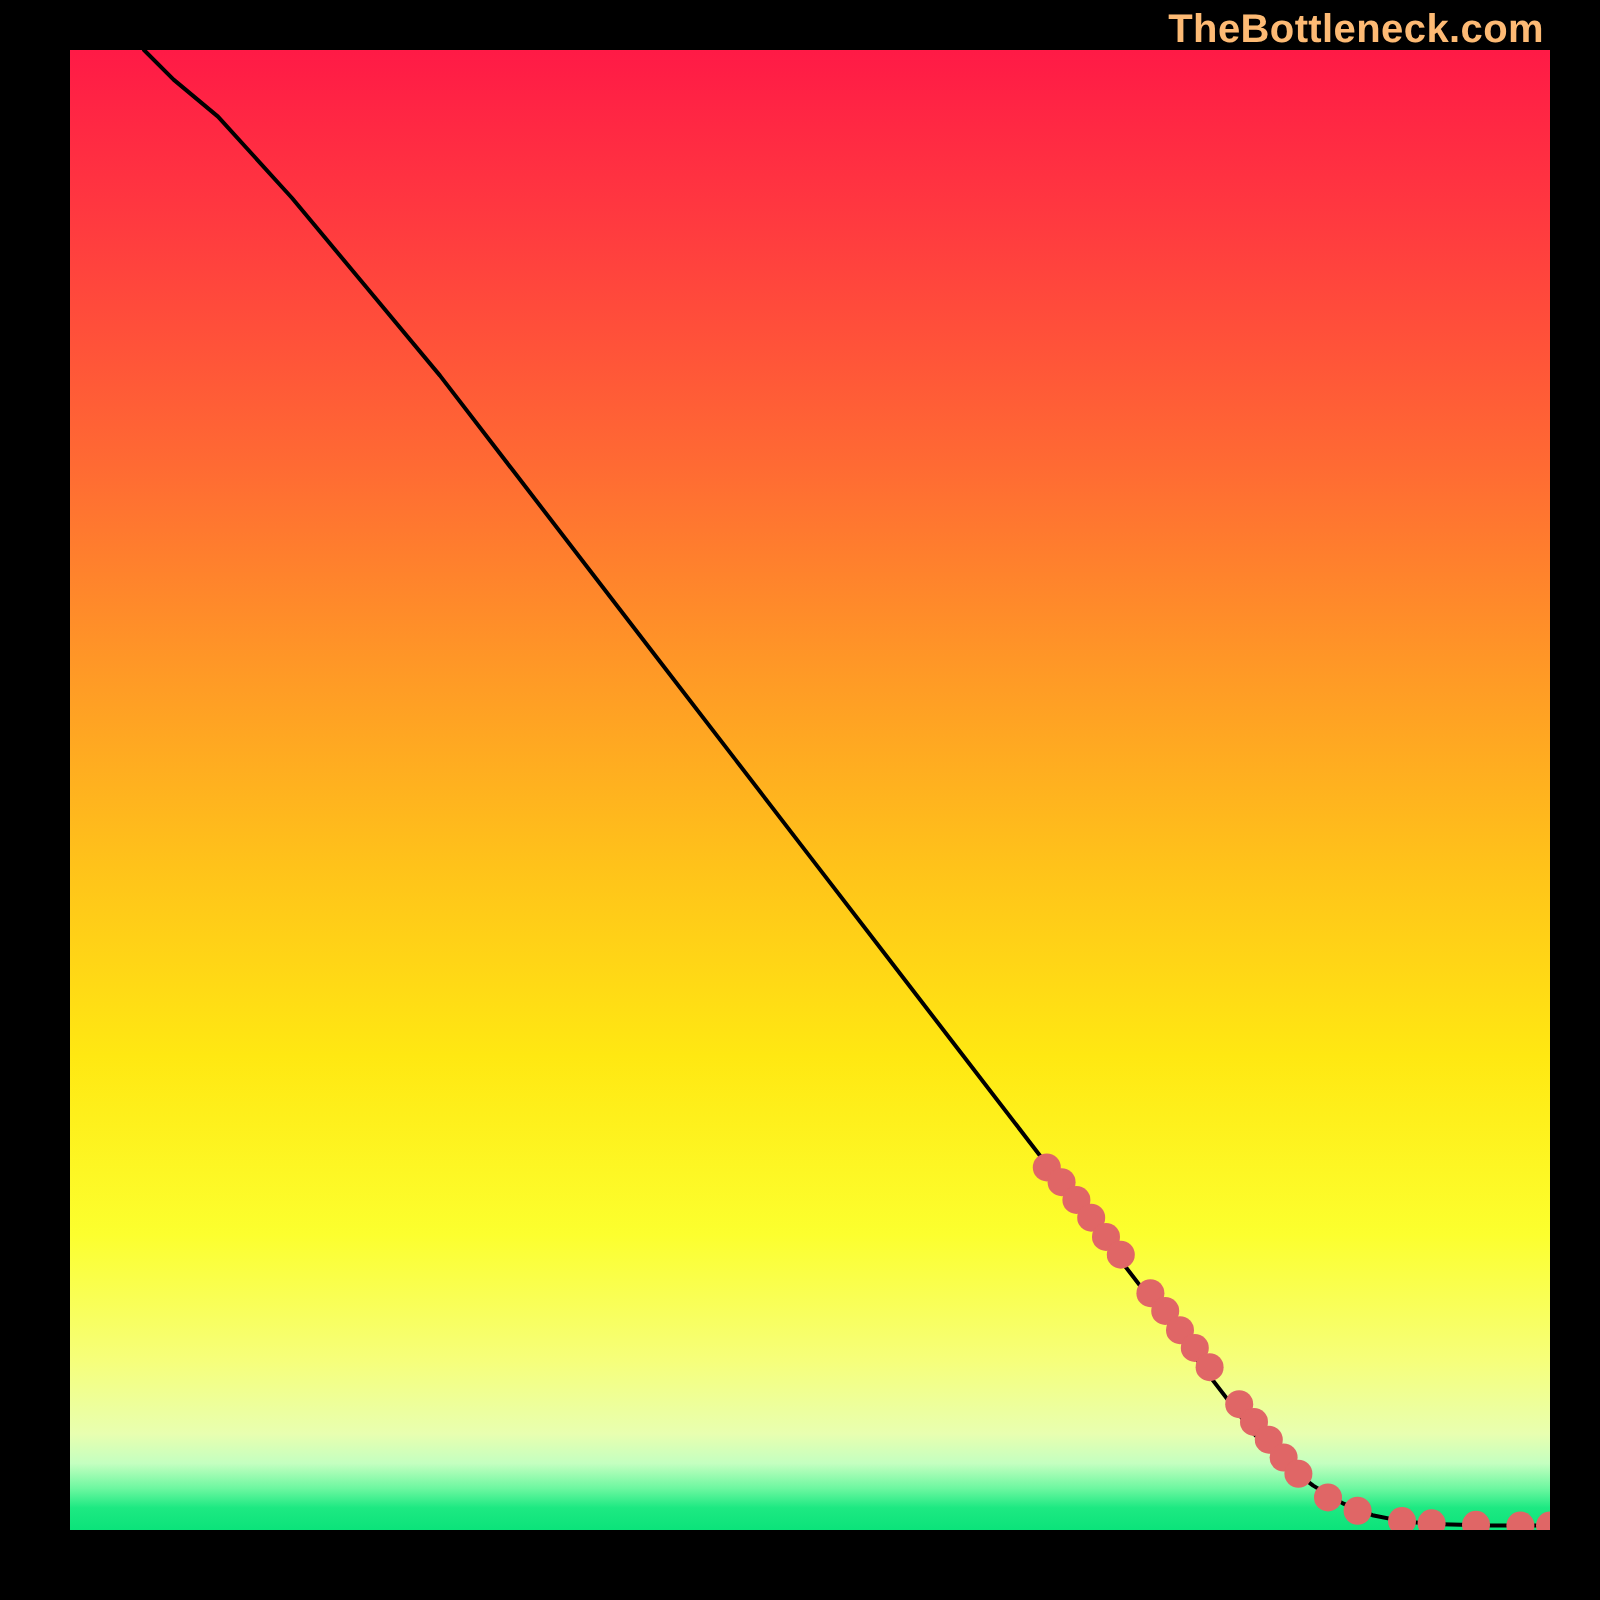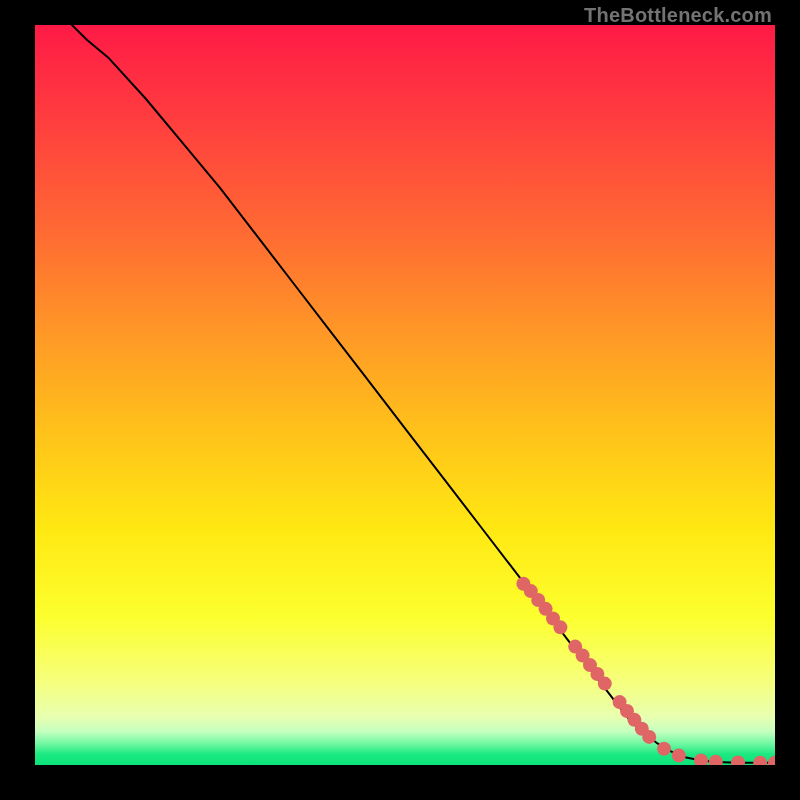--- a/index.html
+++ b/index.html
@@ -33,21 +33,21 @@
     width: 740px;
     height: 740px;
   }
   .watermark {
     position: absolute;
     right: 28px;
     top: 4px;
     font-family: Arial, Helvetica, sans-serif;
     font-size: 20px;
     font-weight: 600;
-    color: #737373;
+    color: #fdba74;
     letter-spacing: 0.2px;
   }
   svg.overlay {
     position: absolute;
     left: 0;
     top: 0;
     width: 740px;
     height: 740px;
   }
 </style>

